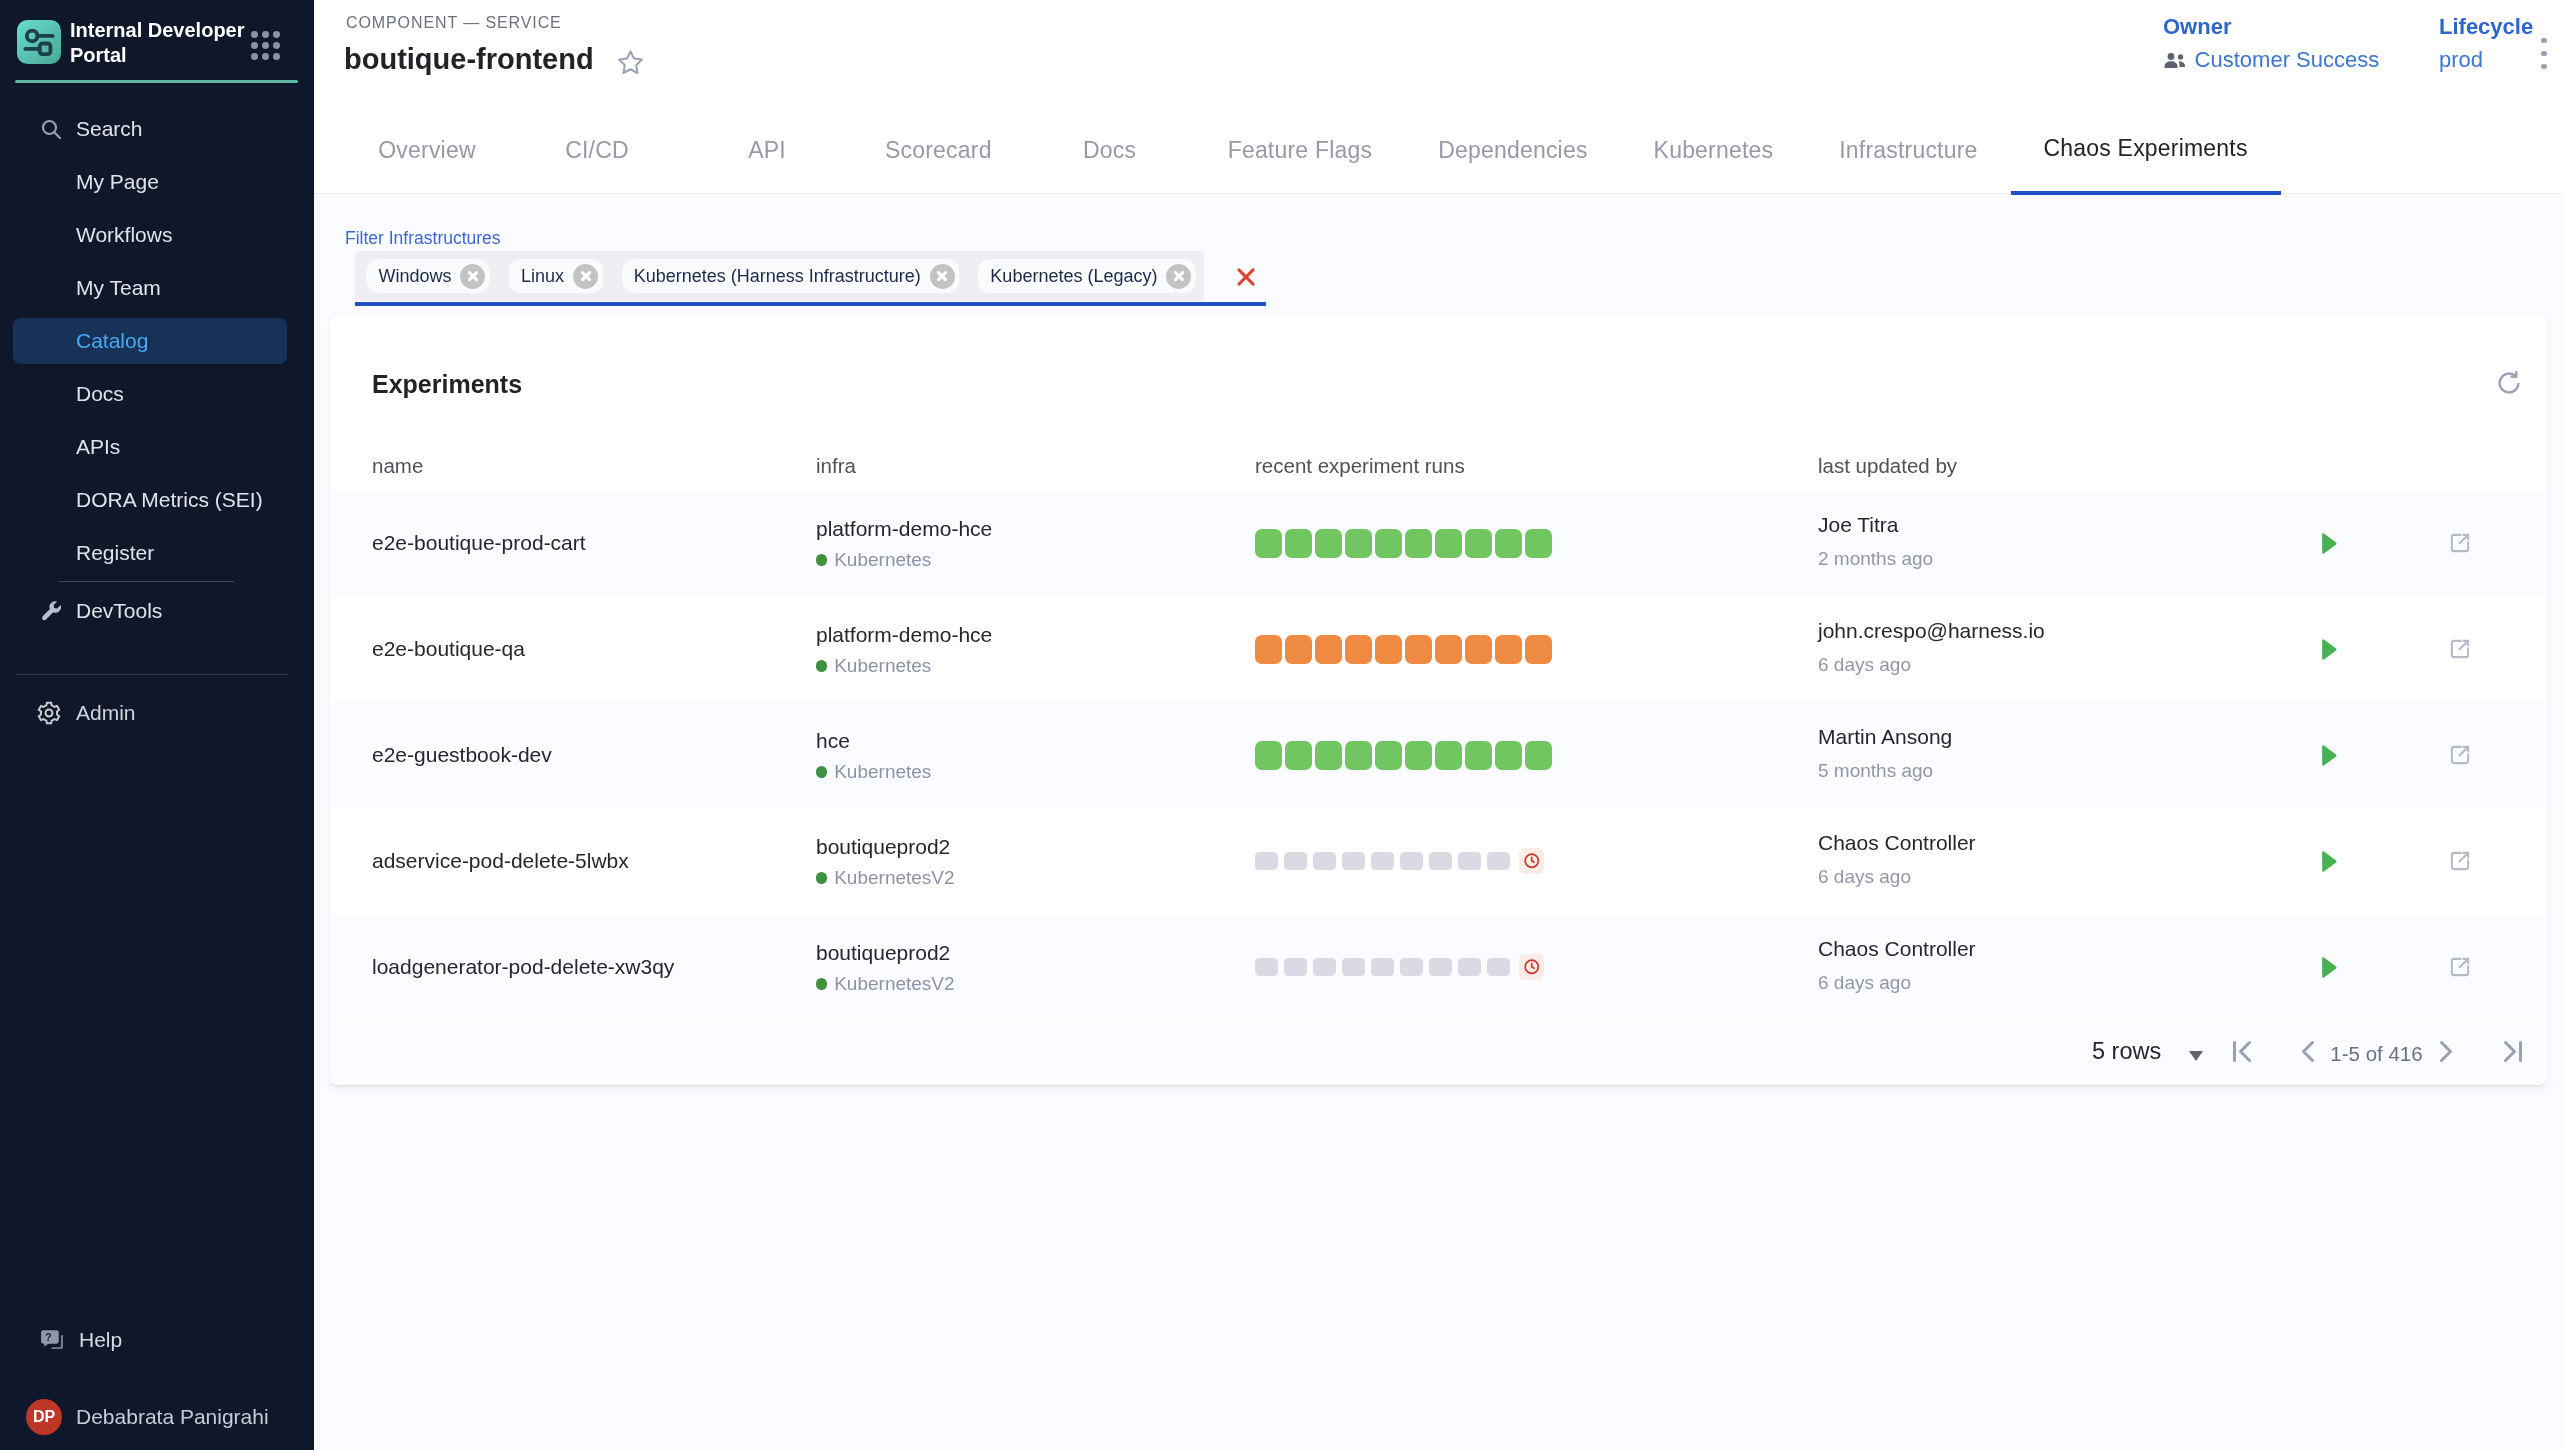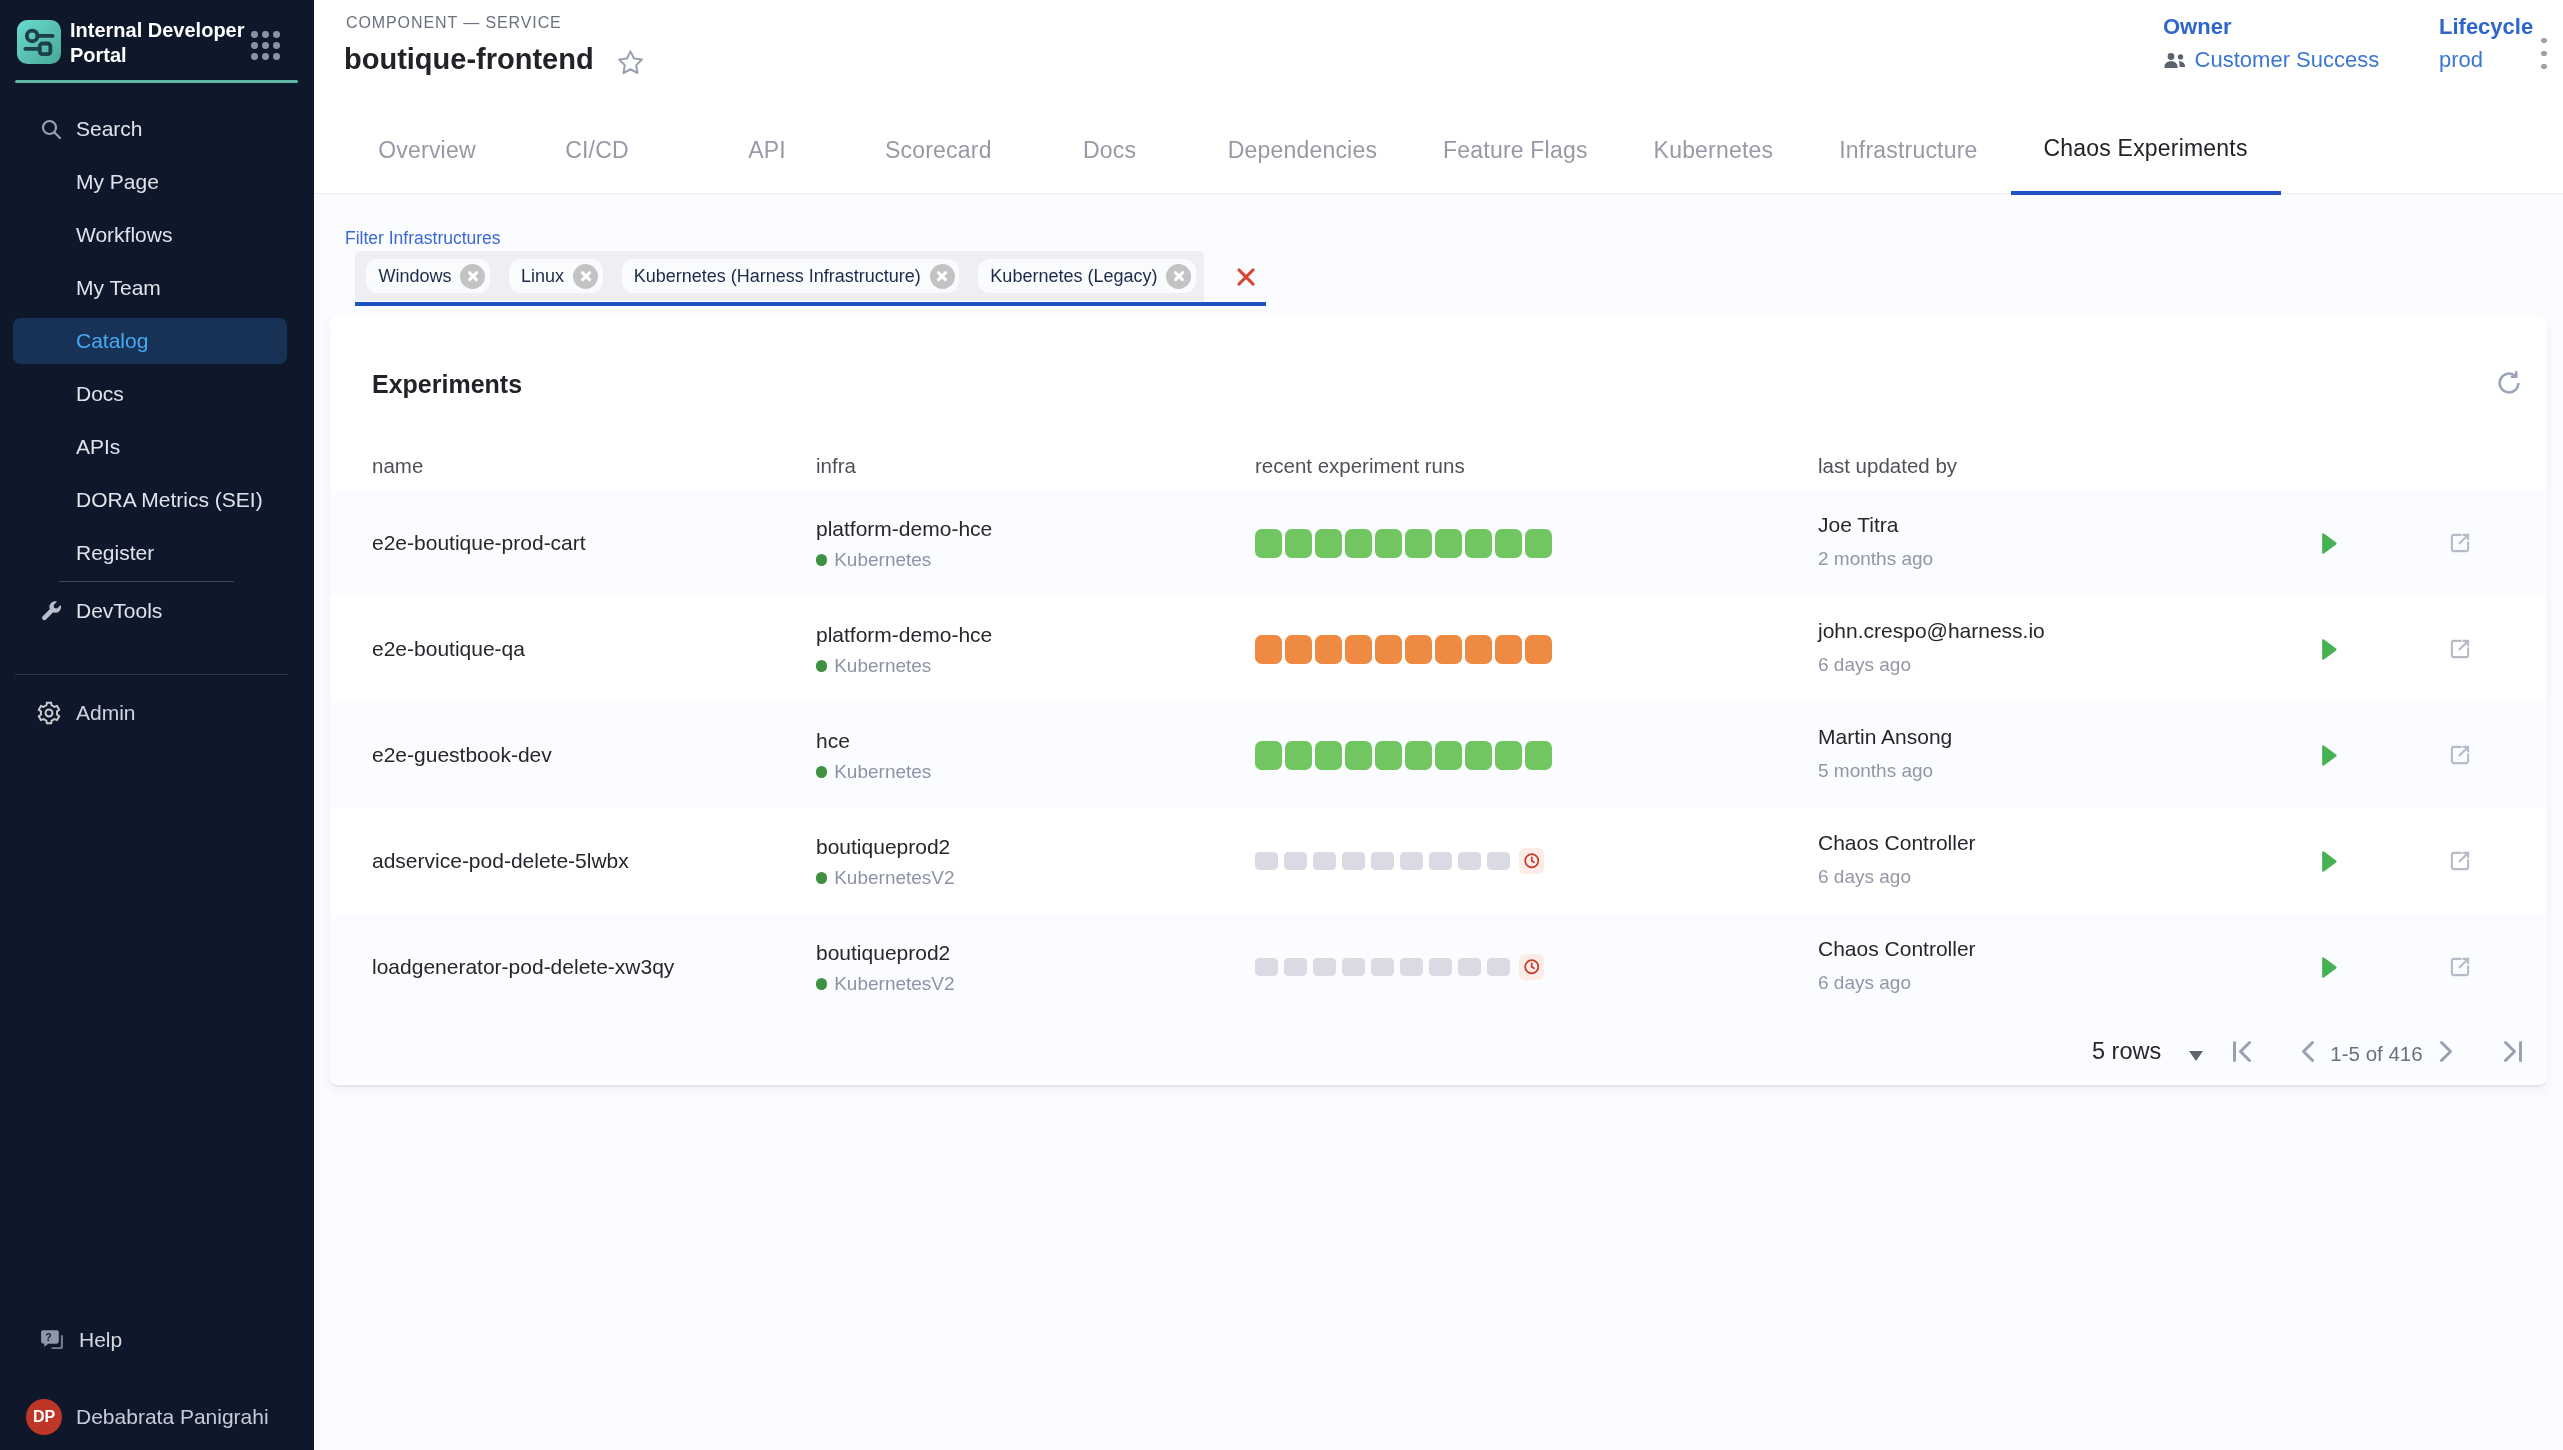--- a/index.html
+++ b/index.html
@@ -240,22 +240,22 @@
       <i></i>
       <i></i>
     </div>
 
   <div class="tabs" id="tabs">
       <div class="tab">Overview</div>
       <div class="tab">CI/CD</div>
       <div class="tab">API</div>
       <div class="tab">Scorecard</div>
       <div class="tab">Docs</div>
+      <div class="tab">Feature Flags</div>
       <div class="tab">Dependencies</div>
-      <div class="tab">Feature Flags</div>
       <div class="tab">Kubernetes</div>
       <div class="tab">Infrastructure</div>
       <div class="tab active">Chaos Experiments</div>
     </div>
 </div>
 
 <div class="filter-label">Filter Infrastructures</div>
 <div class="filter-box">
   <div class="chips-bg"></div>
   <div class="chips" id="chips">

